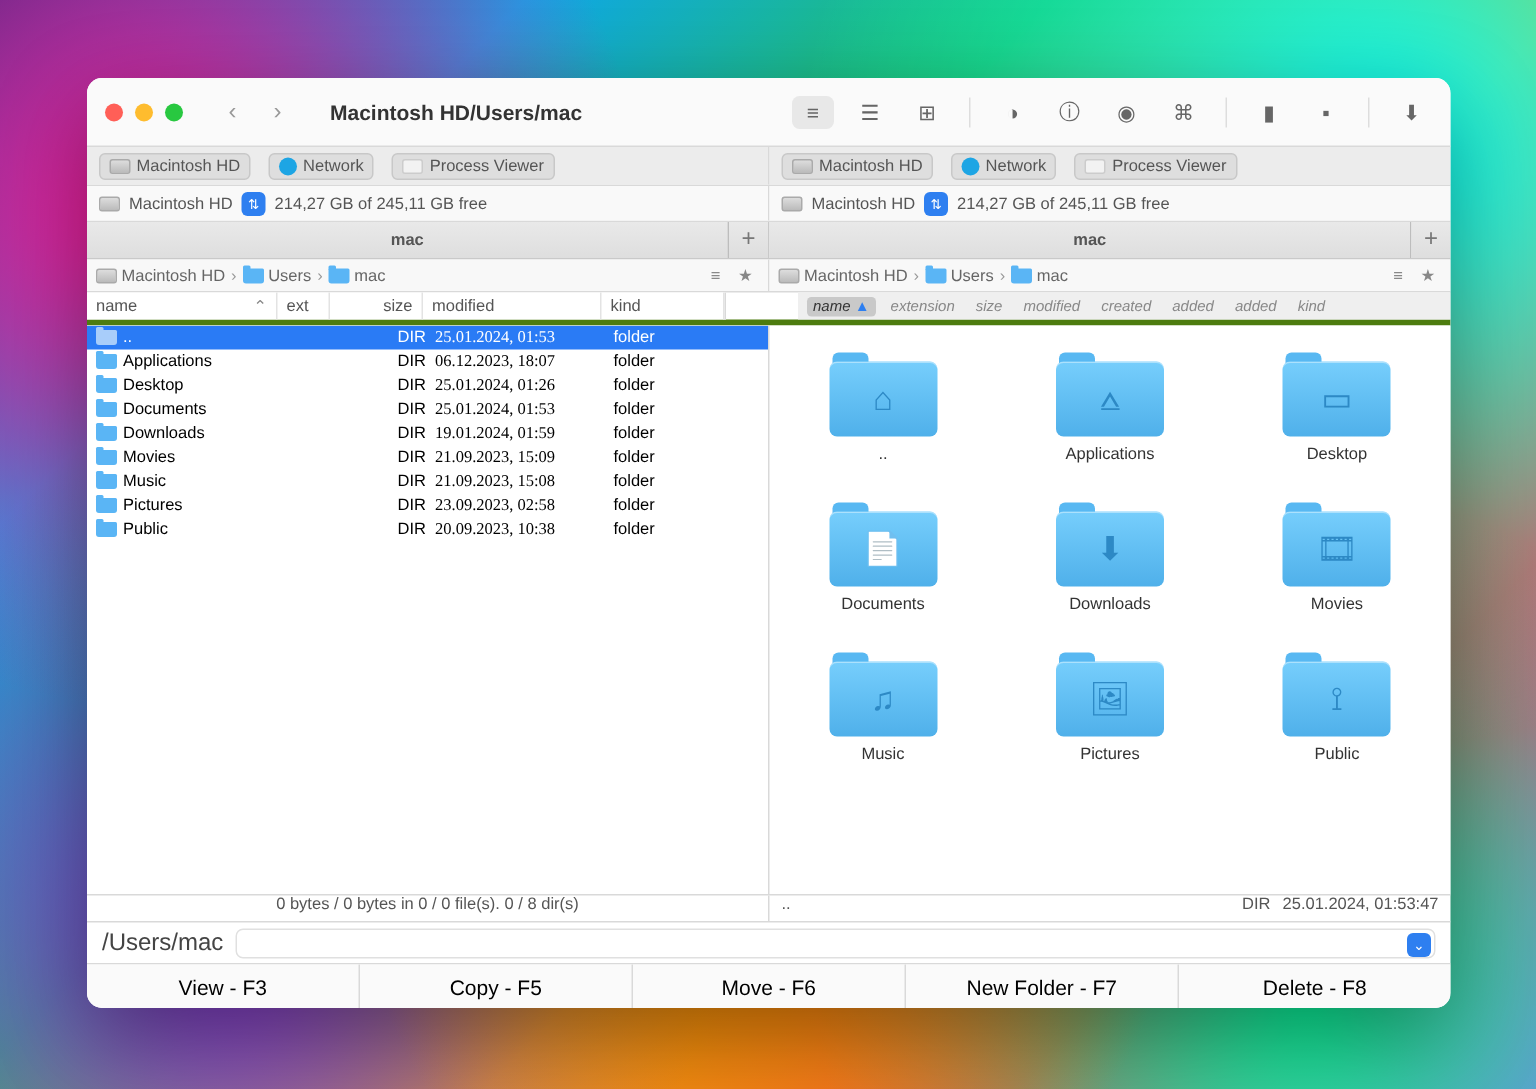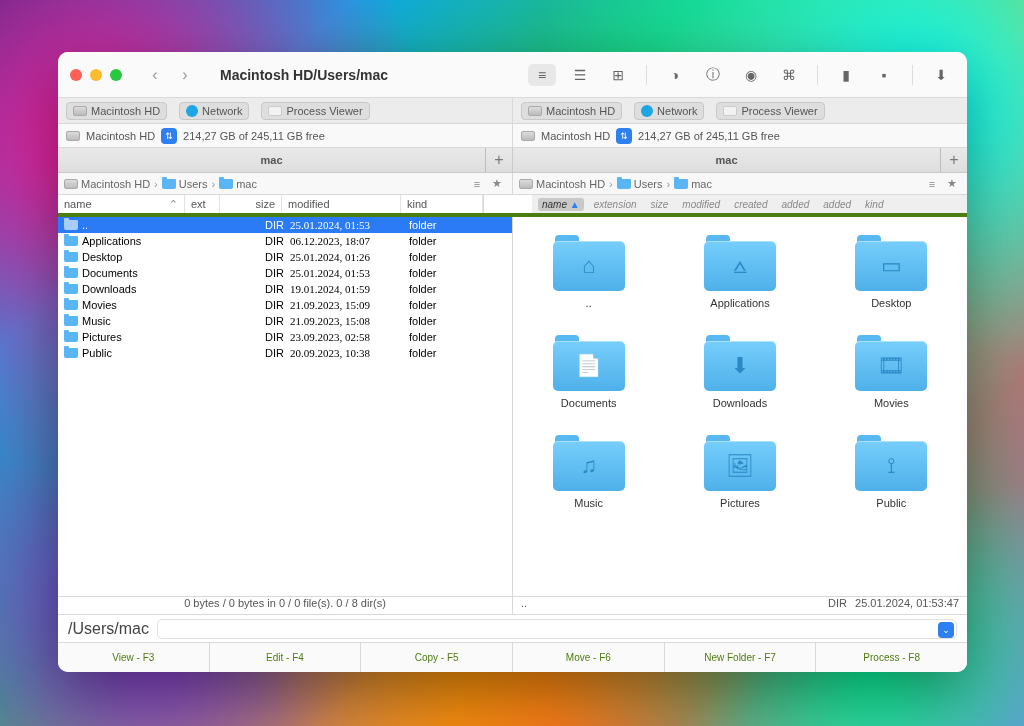--- a/index.html
+++ b/index.html
@@ -112,21 +112,21 @@
 .st-half:last-child { border-right:none; }
 .st-right { justify-content:flex-start; gap:8px; }
 .st-right .r { margin-left:auto; }
 
 .path-row { height:28px; display:flex; align-items:center; padding:0 10px; border-top:1px solid #d9d9d9; gap:8px; }
 .path-label { font-size:16px; color:#444; }
 .path-field { flex:1; height:20px; background:#fff; border:1px solid #e0e0e0; border-radius:5px; position:relative; }
 .path-chevron { position:absolute; right:2px; top:2px; width:16px; height:16px; background:#2e7ff0; border-radius:4px; display:flex; align-items:center; justify-content:center; color:#fff; font-size:9px; }
 
 .fkeys-row { height:30px; display:flex; border-top:1px solid #d9d9d9; }
-.fkey { flex:1; display:flex; align-items:center; justify-content:center; font-size:10px; color:#4d7c0f; border-right:1px solid #d9d9d9; cursor:pointer; background:#fafafa; }
+.fkey { flex:1; display:flex; align-items:center; justify-content:center; font-size:14px; color:#000000; border-right:1px solid #d9d9d9; cursor:pointer; background:#fafafa; }
 .fkey:last-child { border-right:none; }
 
 .hd-icon { width:14px; height:10px; background:linear-gradient(#ddd,#bbb); border:1px solid #aaa; border-radius:2px; flex-shrink:0; }
 .globe-icon { width:12px; height:12px; border-radius:50%; background:#1da5e4; flex-shrink:0; }
 .term-icon { width:14px; height:10px; background:#f2f2f2; border:1px solid #ccc; border-radius:2px; flex-shrink:0; }
 </style>
 </head>
 <body>
 <div class="bg"></div>
 
@@ -477,20 +477,19 @@
 
   <div class="path-row">
     <div class="path-label">/Users/mac</div>
     <div class="path-field">
       <div class="path-chevron">⌄</div>
     </div>
   </div>
 
   <div class="fkeys-row">
     <div class="fkey">View - F3</div>
-    <div class="fkey">Edit - F4</div>
     <div class="fkey">Copy - F5</div>
     <div class="fkey">Move - F6</div>
     <div class="fkey">New Folder - F7</div>
-    <div class="fkey">Process - F8</div>
+    <div class="fkey">Delete - F8</div>
   </div>
 
 </div>
 
 </body></html>

